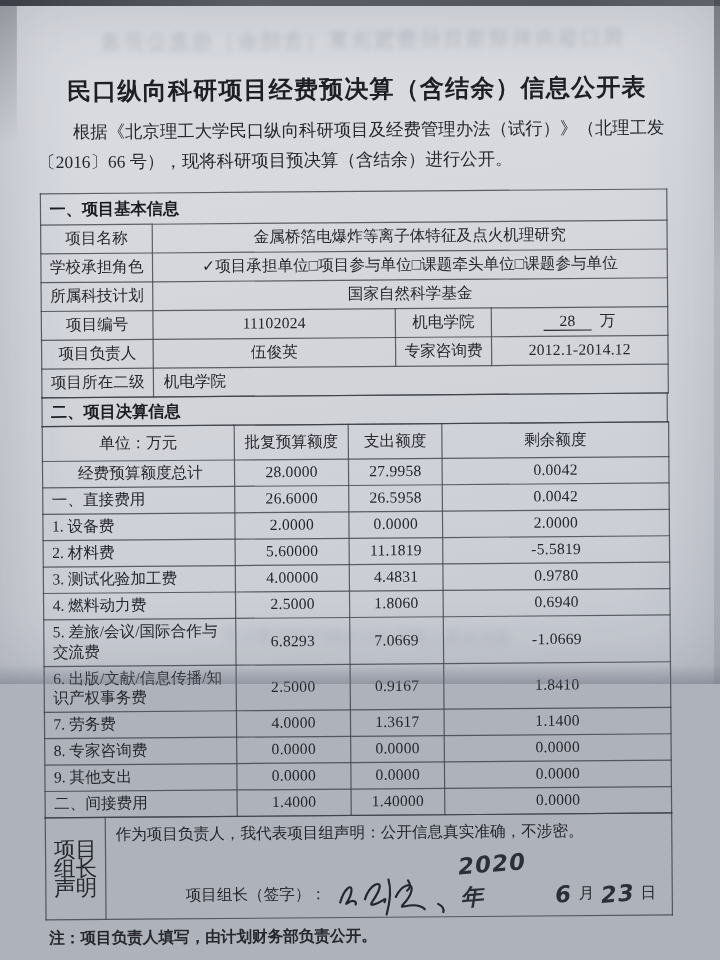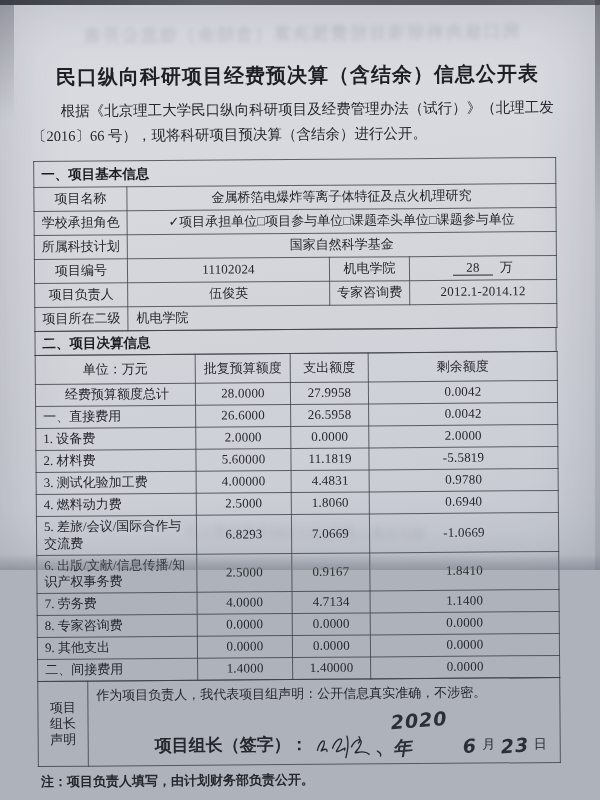--- a/index.html
+++ b/index.html
@@ -62,26 +62,26 @@
   }
   .bi td{height:19px;}
   .val-left{text-align:left;padding-left:8px;}
   .u{border-bottom:1px solid #26272d;padding:0 13px;text-align:right;}
   .unit{margin-left:7px;}
   .bt .hd td{height:24px;font-size:13px;}
   .bt .r td{height:17px;}
   .bt td.lab{text-align:left;padding-left:7px;}
   .bt td.lab-c{text-align:center;}
   .num{font-family:"Liberation Serif",serif;letter-spacing:.2px;}
-  .decl .dlab{font-size:13px;padding:4px 2px;}
+  .decl .dlab{font-size:18px;padding:4px 2px;}
   .decl .dlab span{display:block;line-height:16px;}
   .decl .dbody{text-align:left;padding:5px 8px 4px;height:58px;vertical-align:top;}
   .stmt{font-size:13px;line-height:18px;color:#26272d;}
   .signline{display:flex;align-items:flex-end;margin-top:5px;margin-left:58px;}
-  .signlabel{font-size:17px;font-weight:bold;line-height:30px;white-space:nowrap;}
+  .signlabel{font-size:13px;font-weight:normal;line-height:30px;white-space:nowrap;}
   .sig-svg{margin:0 6px -6px 4px;}
   .hw{
     font-family:"DejaVu Sans",sans-serif;font-style:italic;font-weight:bold;
     font-size:19px;color:#2b2f39;display:inline-block;transform:rotate(-4deg);
     letter-spacing:1px;line-height:26px;
   }
   .dunit{font-size:13px;line-height:28px;margin:0 5px;white-space:nowrap;}
   .note{
     font:13px/1.3 "Liberation Serif",serif;
     margin:7px 0 0 16px;color:#26272d;font-weight:bold;
@@ -208,21 +208,21 @@
       </tr>
       <tr>
         <td class="lab">6. 出版/文献/信息传播/知识产权事务费</td>
         <td class="num">2.5000</td>
         <td class="num">0.9167</td>
         <td class="num">1.8410</td>
       </tr>
       <tr class="r">
         <td class="lab">7. 劳务费</td>
         <td class="num">4.0000</td>
-        <td class="num">4.7134</td>
+        <td class="num">1.3617</td>
         <td class="num">1.1400</td>
       </tr>
       <tr class="r">
         <td class="lab">8. 专家咨询费</td>
         <td class="num">0.0000</td>
         <td class="num">0.0000</td>
         <td class="num">0.0000</td>
       </tr>
       <tr class="r">
         <td class="lab">9. 其他支出</td>

